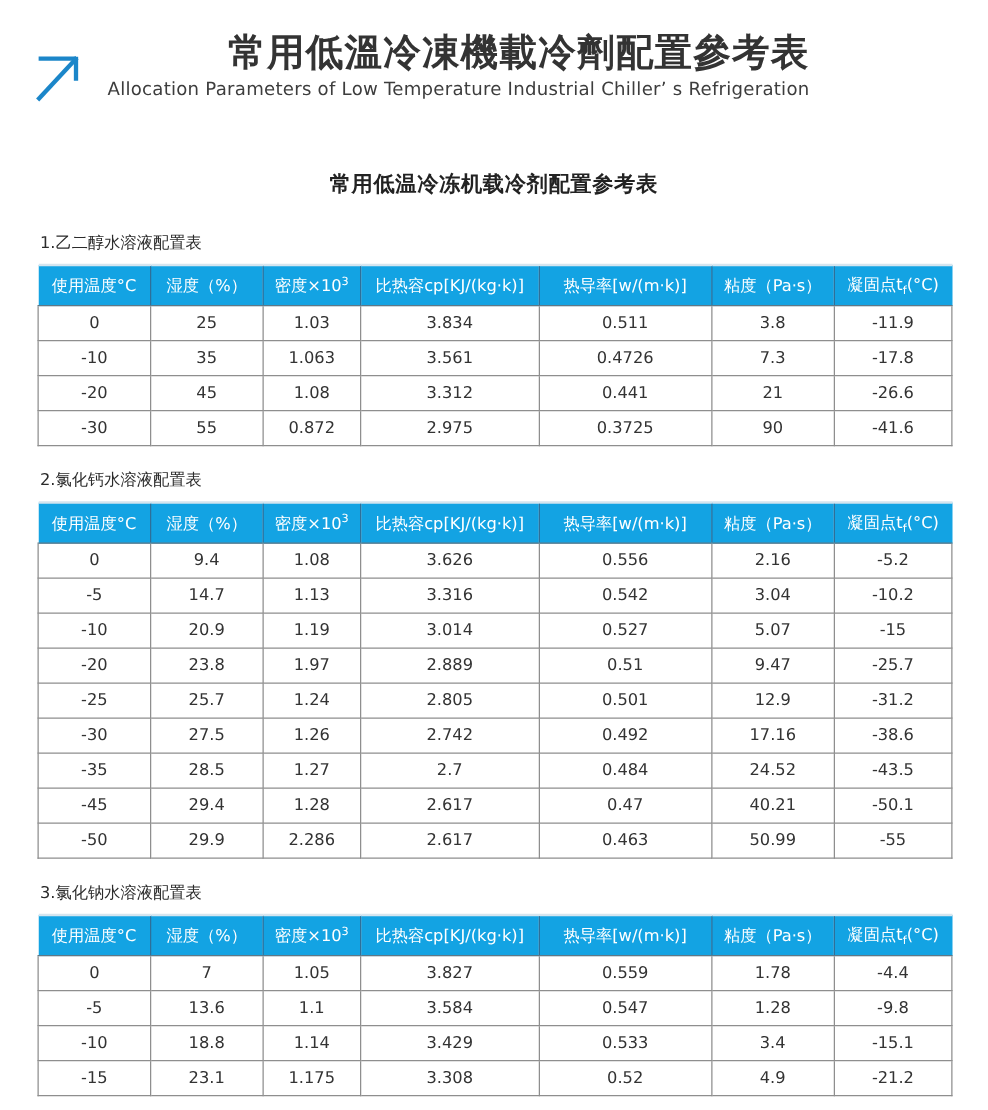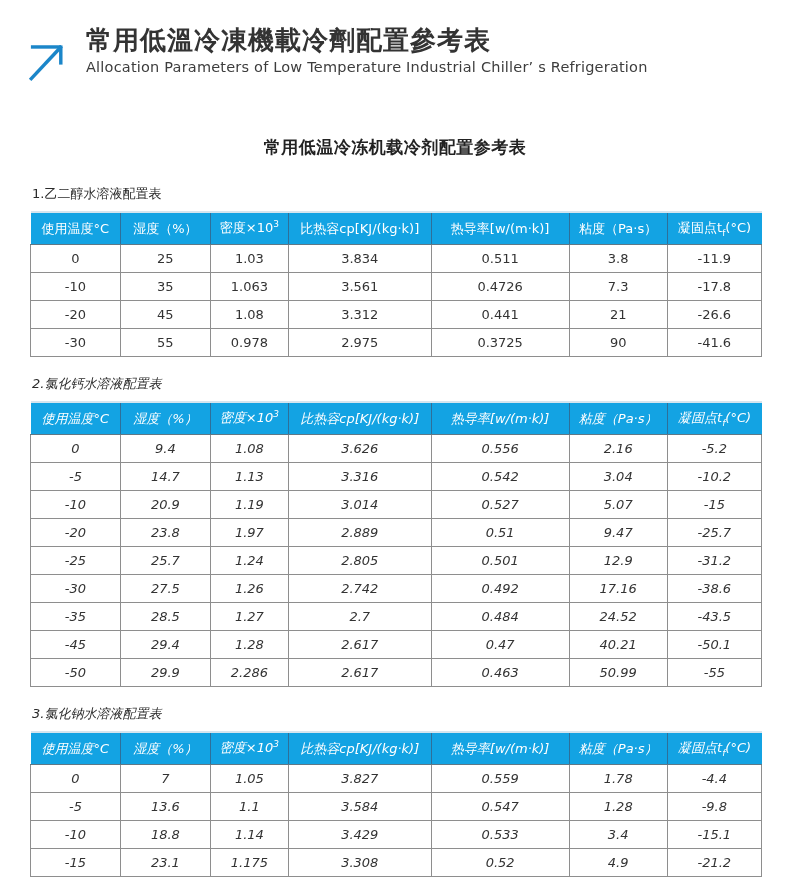--- a/index.html
+++ b/index.html
@@ -6,33 +6,33 @@
   body { font-family:"DejaVu Sans","Liberation Sans",sans-serif; }
   .page {
     position:relative; width:790px; height:888px; background:#ffffff;
     overflow:hidden; margin:0 auto;
   }
   
   .brand { display:flex; align-items:flex-start; padding:26px 0 0 24px; }
   .brand-arrow { width:46px; height:52px; margin-top:8px; flex:0 0 auto; }
   .brand-text { margin-left:16px; }
   .brand-title {
-    font-size:26px; font-weight:bold; color:#333333;
-    letter-spacing:1px; line-height:1.15;
+    font-size:30px; font-weight:bold; color:#333333;
+    letter-spacing:1px; line-height:1.15;text-align:right;
   }
   .brand-sub { font-size:14.5px; color:#3d3d3d; margin-top:3px; letter-spacing:0.2px; }
   
   .doc-title {
     text-align:center; font-size:17px; color:#222222; font-weight:600;
     margin-top:50px; letter-spacing:0.5px;
   }
   
   .tables { margin-left:30px; width:732px; }
   .section { margin-top:26px; }
-  .section + .section { margin-top:18px;font-style:italic; }
+  .section + .section { margin-top:18px; }
   .section-label { font-size:13px; color:#2b2b2b; margin:0 0 8px 2px; }
   table { width:732px; border-collapse:collapse; table-layout:fixed;padding-left:24px; }
   thead th {
     background:#13a3e3; color:#ffffff; font-size:13px; font-weight:normal;
     height:31px; padding:0 2px; text-align:center;
     border-top:2px solid #d5e5ef;
     border-bottom:1px solid #5f7886;
   }
   thead th + th { border-left:1px solid #2e6f99; }
   thead sup, thead sub { font-size:9px; }
@@ -108,21 +108,21 @@
               <td>45</td>
               <td>1.08</td>
               <td>3.312</td>
               <td>0.441</td>
               <td>21</td>
               <td>-26.6</td>
             </tr>
             <tr>
               <td>-30</td>
               <td>55</td>
-              <td>0.978</td>
+              <td>0.872</td>
               <td>2.975</td>
               <td>0.3725</td>
               <td>90</td>
               <td>-41.6</td>
             </tr>
           </tbody>
     </table>
   </div>
 
   <div class="section">

